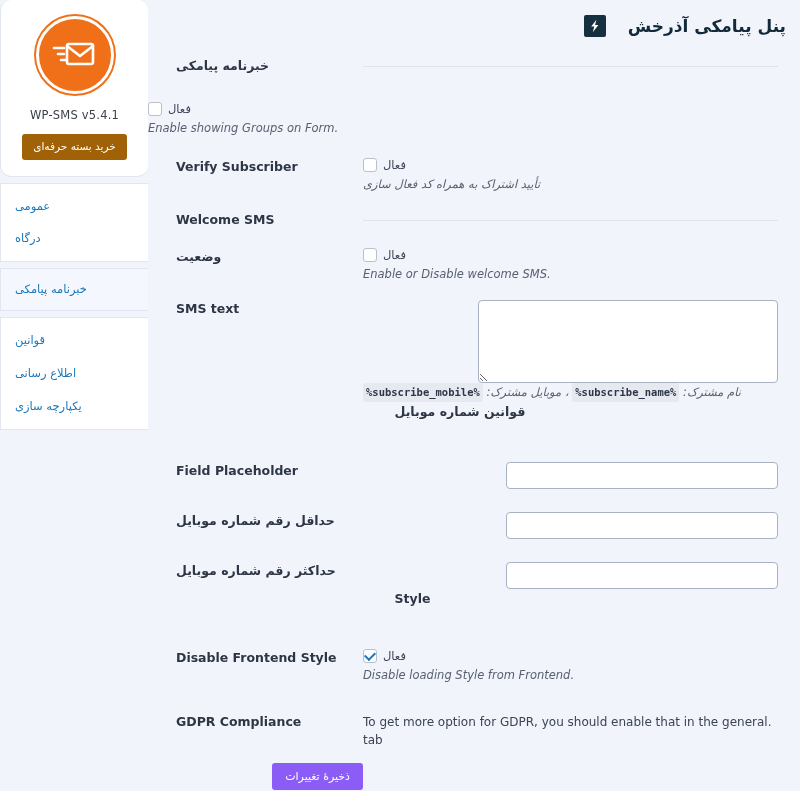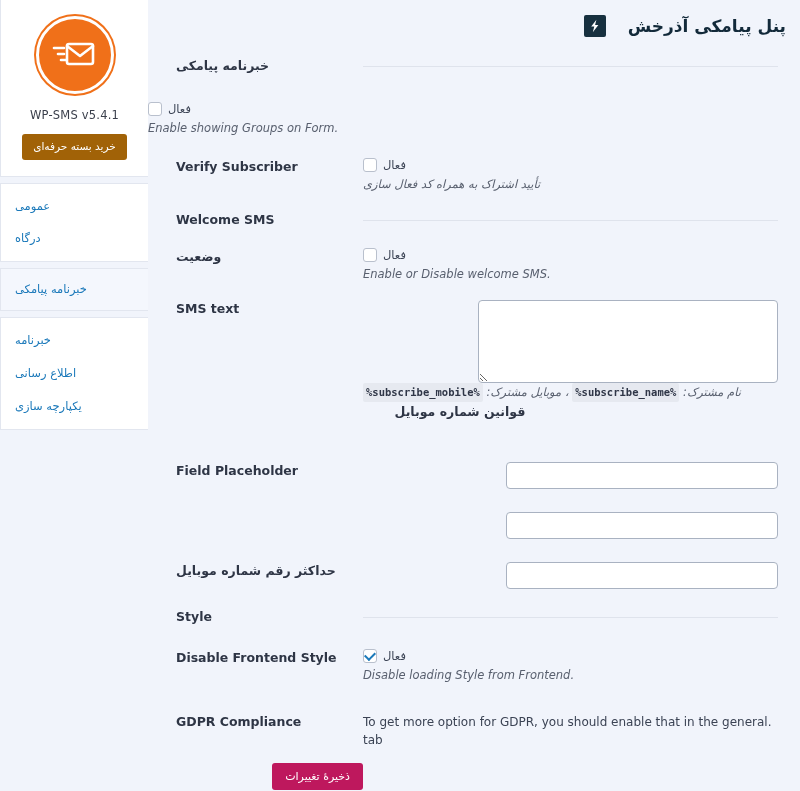--- a/index.html
+++ b/index.html
@@ -32,20 +32,21 @@
   .side-card {
     background: #ffffff;
     border: 1px solid #e2e6ef;
     border-right: none;
     border-left: 1px solid #e2e6ef;
   }
   .brand-card {
     padding: 14px 10px 16px 10px;
     text-align: center;
     border-top: none;
+    border-radius: 11px;
   }
   .logo-circle {
     width: 78px; height: 78px;
     margin: 2px auto 0 auto;
     border-radius: 50%;
     background: #f07019;
     border: 3px solid #ffffff;
     box-shadow: 0 0 0 2px #f07019;
     display: flex; align-items: center; justify-content: center;
   }
@@ -247,21 +248,21 @@
     color: #3b4354;
     text-align: left;
     line-height: 1.5;
   }
   .save-wrap {
     display: flex;
     justify-content: flex-start;
     padding: 14px 0 0 0;
   }
   .save-btn {
-    background: #be185d;
+    background: #8b5cf6;
     color: #fff;
     border: none;
     border-radius: 3px;
     font-family: inherit;
     font-size: 11px;
     padding: 8px 13px;
     cursor: pointer;
     line-height: 1;
   }
 </style>
@@ -291,21 +292,21 @@
     <nav class="side-card menu-card">
       <a class="menu-item">عمومی</a>
       <a class="menu-item">درگاه</a>
     </nav>
 
     <nav class="side-card menu-card active-card">
       <a class="menu-item active">خبرنامه پیامکی</a>
     </nav>
 
     <nav class="side-card menu-card">
-      <a class="menu-item">خبرنامه</a>
+      <a class="menu-item">قوانین</a>
       <a class="menu-item">اطلاع رسانی</a>
       <a class="menu-item">یکپارچه سازی</a>
     </nav>
 
   </aside>
 
   <main class="main">
 
     <div class="topbar">
       <div class="brandmark">
@@ -385,33 +386,34 @@
     </div>
 
     <div class="frow" style="padding-top:4px;">
       <div class="flabel">Field Placeholder</div>
       <div class="fctrl">
         <input class="ti" type="text" style="">
       </div>
     </div>
 
     <div class="frow" style="padding-top:23px;">
+      <div class="flabel">حداقل رقم شماره موبایل</div>
       <div class="fctrl">
         <input class="ti" type="text" style="">
       </div>
     </div>
 
     <div class="frow" style="padding-top:23px;">
       <div class="flabel">حداکثر رقم شماره موبایل</div>
       <div class="fctrl">
         <input class="ti" type="text" style="">
       </div>
     </div>
 
-    <div class="frow section-row" style="height:56px;">
+    <div class="frow section-row" style="height:56px;flex-direction:column;">
       <div class="flabel">Style</div>
       <div class="fctrl">
           <div class="hrule"></div>
         </div>
     </div>
 
     <div class="frow check-row" style="padding-top:4px;">
       <div class="flabel">Disable Frontend Style</div>
       <div class="fctrl">
         <div class="cb-line">

